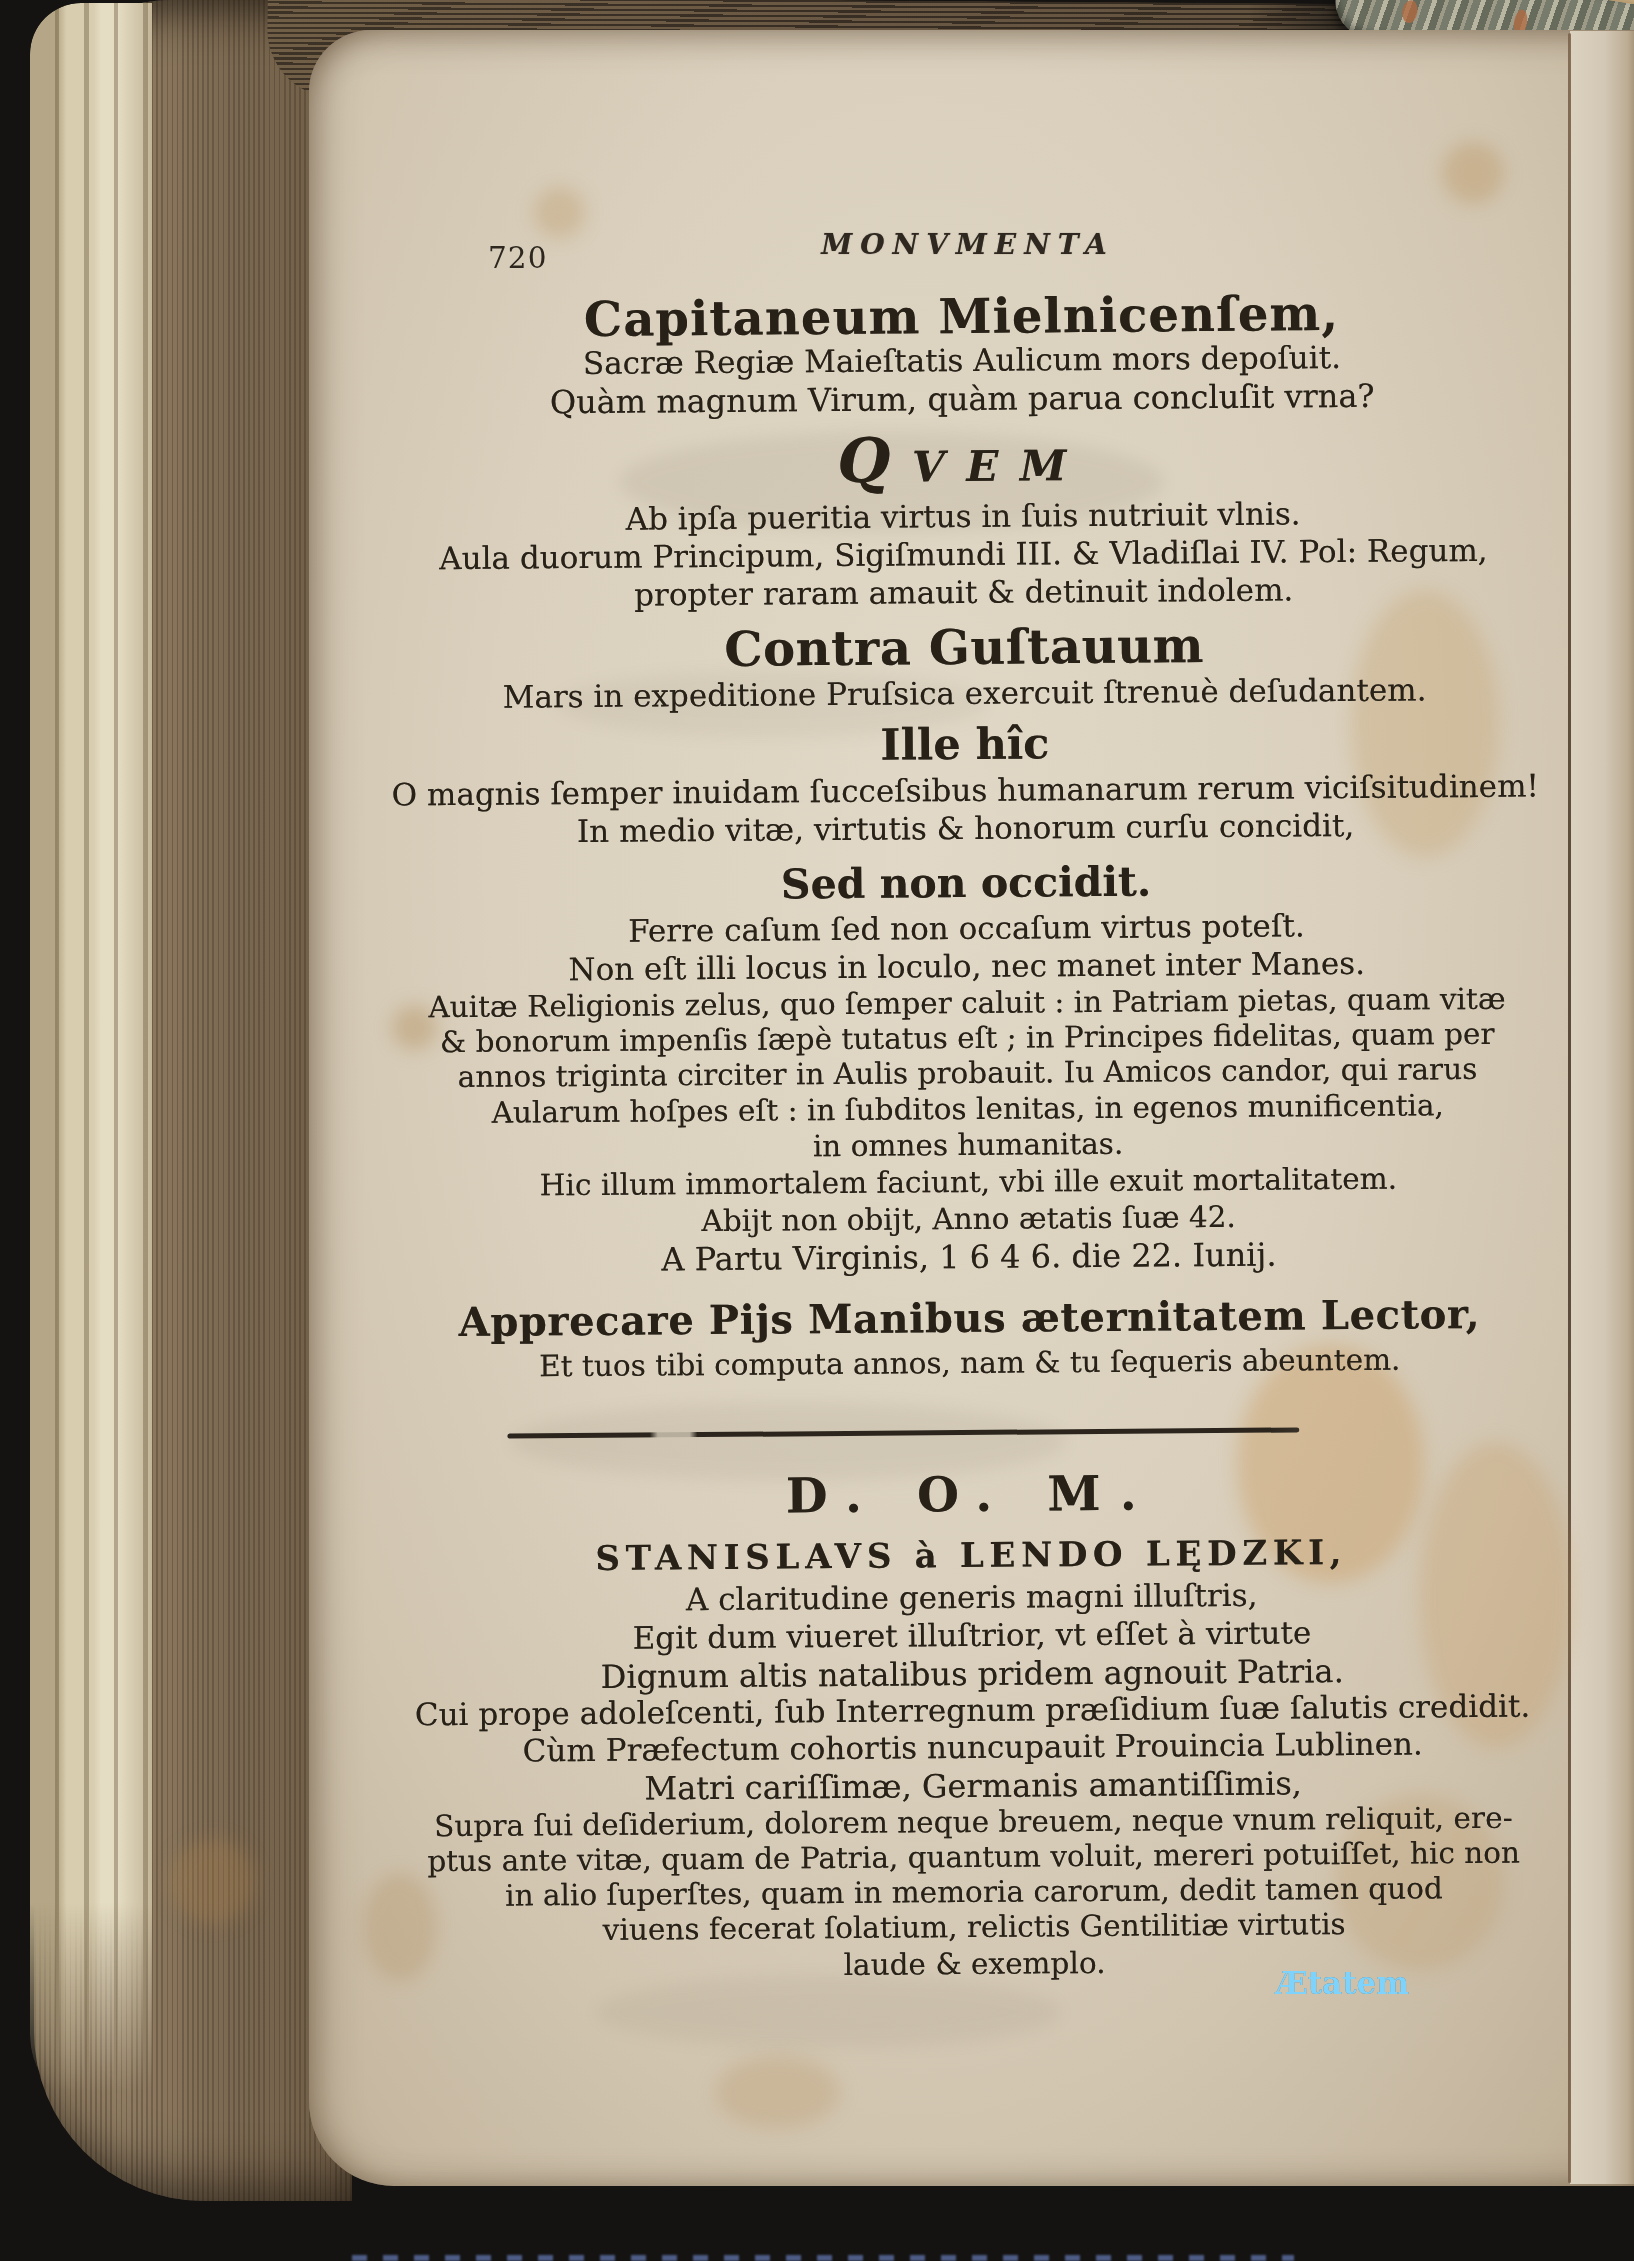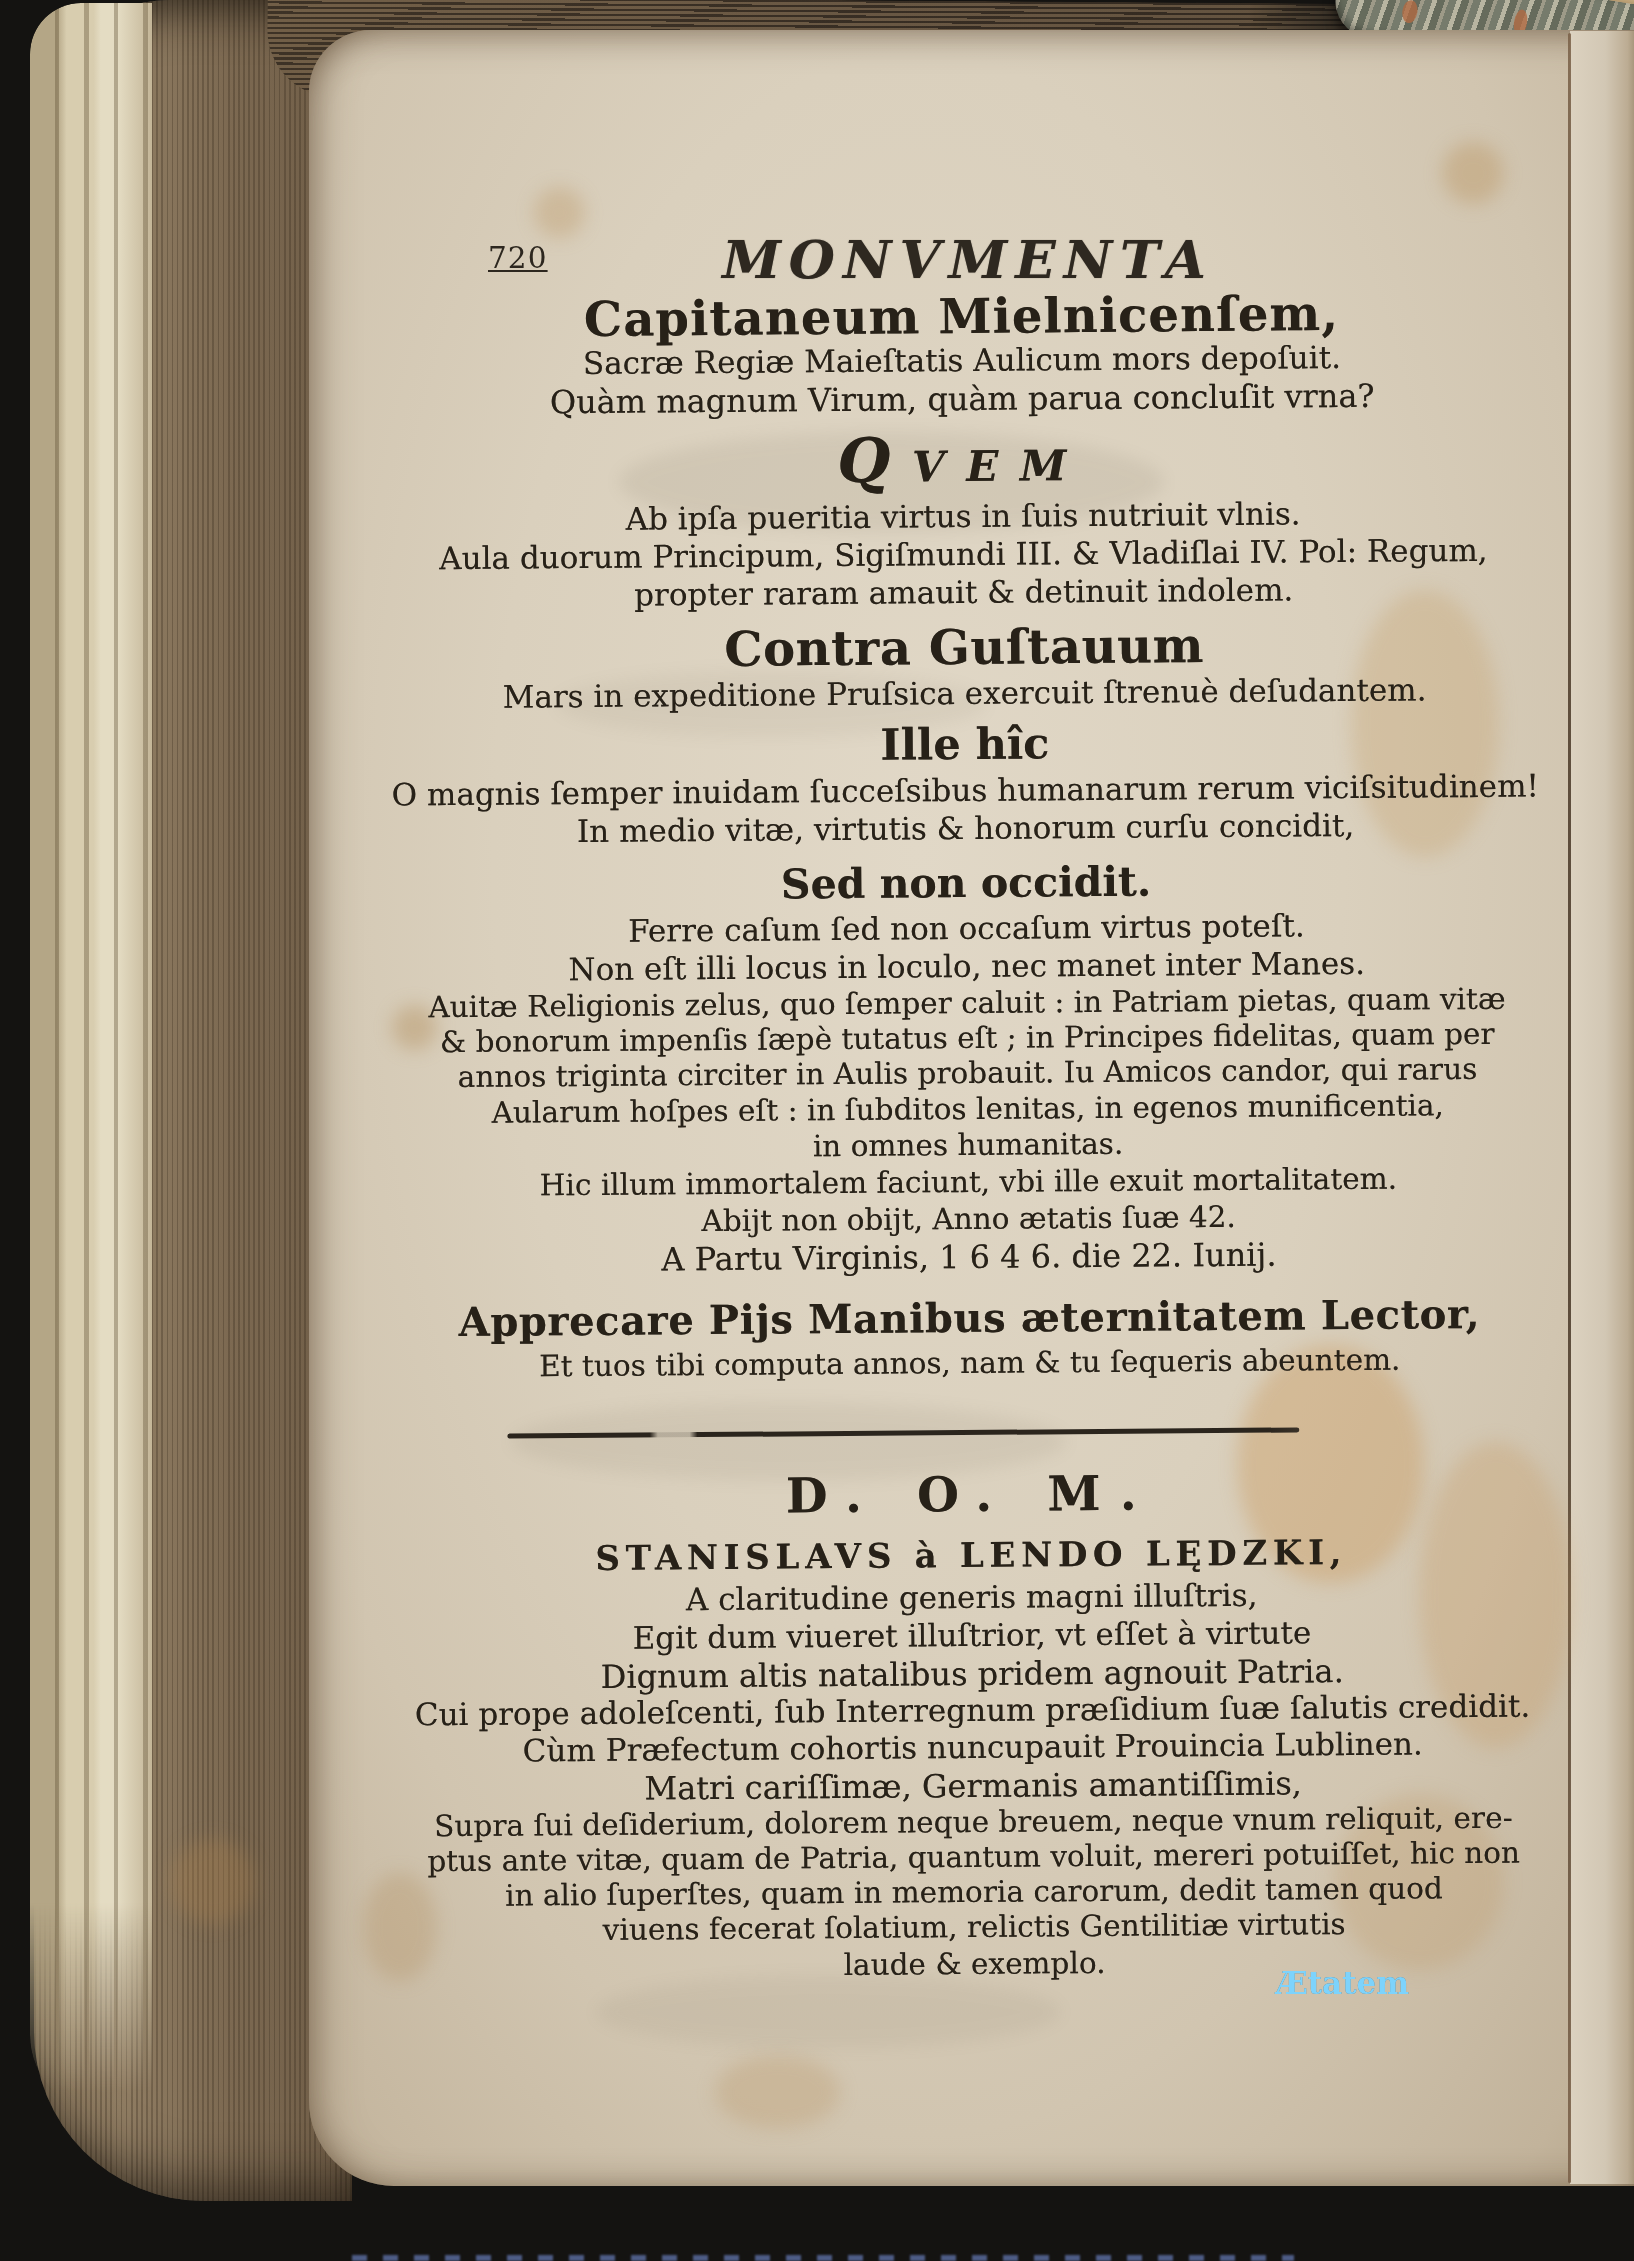--- a/index.html
+++ b/index.html
@@ -77,23 +77,23 @@
   }
   .stain{position:absolute;border-radius:50%;filter:blur(9px);}
   .ghost{position:absolute;border-radius:50%;filter:blur(8px);background:#6f6450;}
   .color-bar{
     position:absolute;left:352px;bottom:0;width:942px;height:6.2px;
     background:repeating-linear-gradient(90deg, rgba(111,134,200,.85) 0 14.8px, rgba(111,134,200,0) 14.8px 31px);
     filter:blur(0.9px);opacity:.75;
   }
   
   .folio-row{position:absolute;left:318px;top:228px;width:1300px;height:0;}
-  .page-number{position:absolute;left:170px;top:12.5px;font-size:29.5px;color:#2d271f;letter-spacing:1.1px;text-decoration:underline;}
+  .page-number{position:absolute;left:170px;top:12.5px;font-size:29.5px;color:#2d271f;letter-spacing:1.1px;}
   .running-header{
-    text-align:center;font-style:italic;font-weight:600;font-size:53px;
+    text-align:center;font-style:italic;font-weight:600;font-size:28px;
     letter-spacing:8px;color:#2e2820;text-shadow:0 0 1.1px rgba(46,40,32,.5);
   }
   .text-col{
     position:absolute;left:318px;top:284px;width:1300px;
     transform:rotate(-.45deg);
     color:#272118;text-align:center;
     text-shadow:0 0 0.6px rgba(39,33,24,.55);
   }
   .line{margin:0 auto;}
   .t-cap   {font-size:48px;font-weight:700;line-height:1.1;margin-top:5.7px;letter-spacing:1.1px;}

